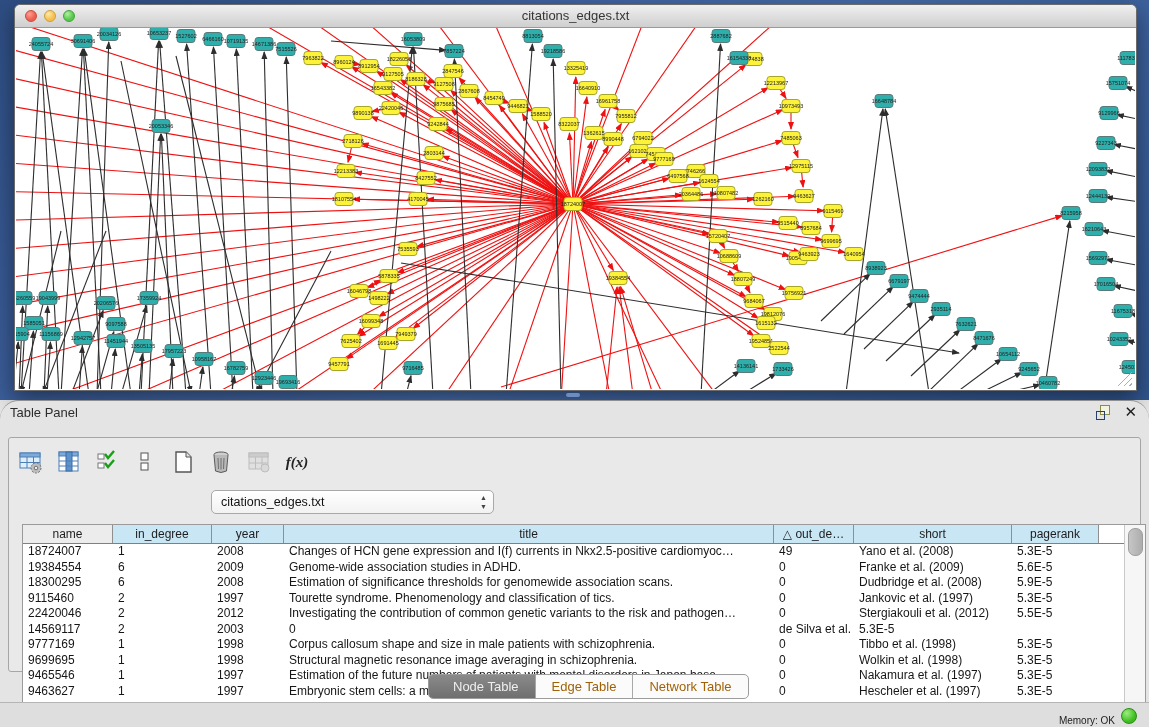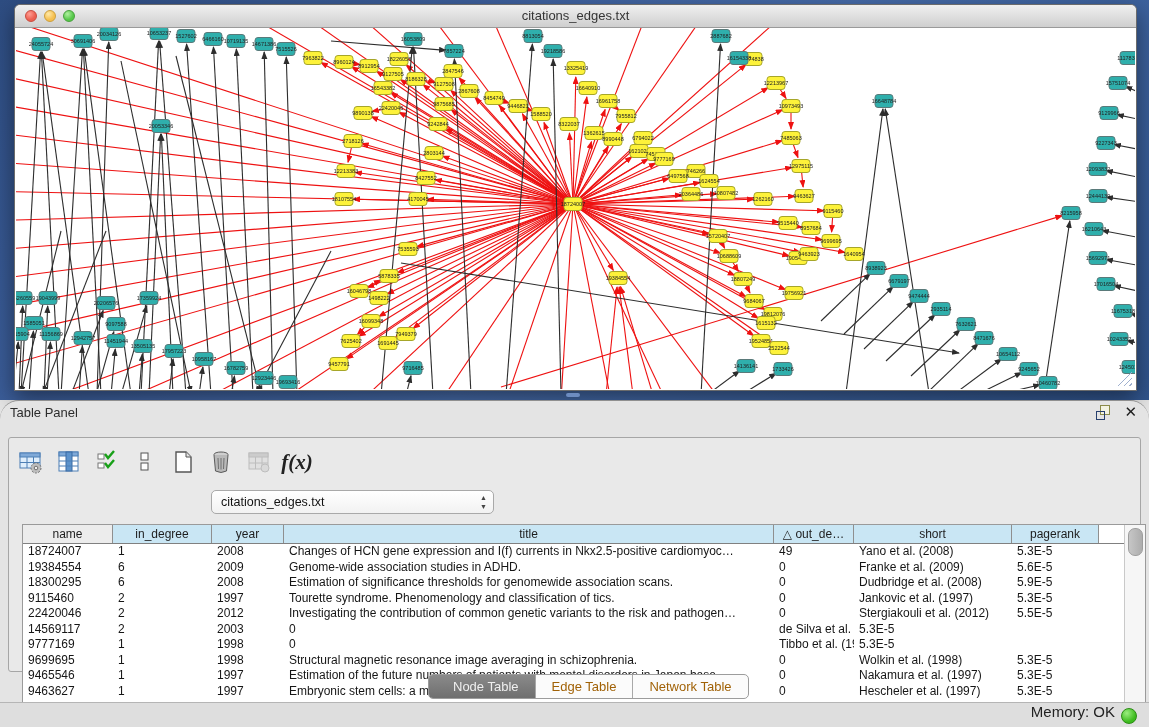--- a/index.html
+++ b/index.html
@@ -38,21 +38,21 @@
   .float-ic{position:relative;width:14px;height:14px;}
   .float-ic .sq1{position:absolute;left:4px;top:0;width:8px;height:8px;border:1px solid #8b8b4a;background:#f3f3e2;}
   .float-ic .sq2{position:absolute;left:0;top:6px;width:7px;height:7px;border:1px solid #27406e;background:transparent;}
   .close-ic{font-size:15px;font-weight:bold;color:#1c1c1c;line-height:14px;}
   .groupbox{position:absolute;left:8px;top:36px;width:1131px;height:233px;
             border:1px solid #a6a6a6;border-radius:3px;background:#e9e9e9;}
   
   .toolbar{position:absolute;left:8px;top:8px;height:32px;display:flex;align-items:center;gap:10px;}
   .tbtn{width:28px;height:28px;display:flex;align-items:center;justify-content:center;}
   .fx{font-family:"Liberation Serif","DejaVu Serif",serif;font-style:italic;
-      font-weight:bold;font-size:21px;color:#222;}
+      font-weight:bold;font-size:15px;color:#222;}
   .combo{position:absolute;left:202px;top:52px;width:283px;height:24px;
          background:linear-gradient(#ffffff,#f2f2f2);border:1px solid #a9a9a9;border-radius:5px;
          box-sizing:border-box;}
   .combo-text{position:absolute;left:9px;top:4px;font-size:12.5px;color:#111;}
   .combo-arrows{position:absolute;right:6px;top:2px;font-size:7px;line-height:9px;color:#444;text-align:center;}
   
   .table-outer{position:absolute;left:13px;top:86px;width:1124px;height:180px;
                background:#fff;border:1px solid #9a9a9a;box-sizing:border-box;overflow:hidden;}
   .thead,.trow{display:grid;grid-template-columns:90px 99px 72px 490px 80px 158px 87px 20px;}
   .thead{height:18px;line-height:18px;border-bottom:1px solid #808080;}
@@ -69,21 +69,21 @@
   
   .tabbar{position:absolute;left:0;top:273px;width:100%;height:26px;}
   .segs{position:absolute;left:428px;top:0;display:flex;height:23px;
         border:1px solid #9c9c9c;border-radius:5px;overflow:hidden;background:#fbfbfb;}
   .seg{padding:0 16px;line-height:23px;font-size:13px;color:#a16207;border-right:1px solid #a8a8a8;}
   .seg:last-child{border-right:none;}
   .seg.sel{background:linear-gradient(#8a8a8a,#6f6f6f);color:#efefef;padding-left:24px;}
   
   .statusbar{position:absolute;left:0;top:301px;width:100%;height:26px;
              background:#dedede;border-top:1px solid #b5b5b5;}
-  .mem{position:absolute;right:34px;top:0;font-size:15px;color:#222;}
+  .mem{position:absolute;right:34px;top:12px;font-size:10px;color:#222;}
   .memdot{position:absolute;right:12px;top:5px;width:14px;height:14px;border-radius:50%;
           background:radial-gradient(circle at 35% 30%,#9bee7f,#3dbb1e 65%);border:1px solid #2a8c14;}
 </style>
 </head>
 <body>
 
 <div class="desktop">
   <div class="netwin">
     <div class="titlebar">
       <div class="lights">
@@ -712,20 +712,21 @@
             <div class="td">2</div>
             <div class="td">2003</div>
             <div class="td">0</div>
             <div class="td">de Silva et al. (2003)</div>
             <div class="td">5.3E-5</div>
           </div>
           <div class="trow">
             <div class="td">9777169</div>
             <div class="td">1</div>
             <div class="td">1998</div>
+            <div class="td">Corpus callosum shape and size in male patients with schizophrenia.</div>
             <div class="td">0</div>
             <div class="td">Tibbo et al. (1998)</div>
             <div class="td">5.3E-5</div>
           </div>
           <div class="trow">
             <div class="td">9699695</div>
             <div class="td">1</div>
             <div class="td">1998</div>
             <div class="td">Structural magnetic resonance image averaging in schizophrenia.</div>
             <div class="td">0</div>

